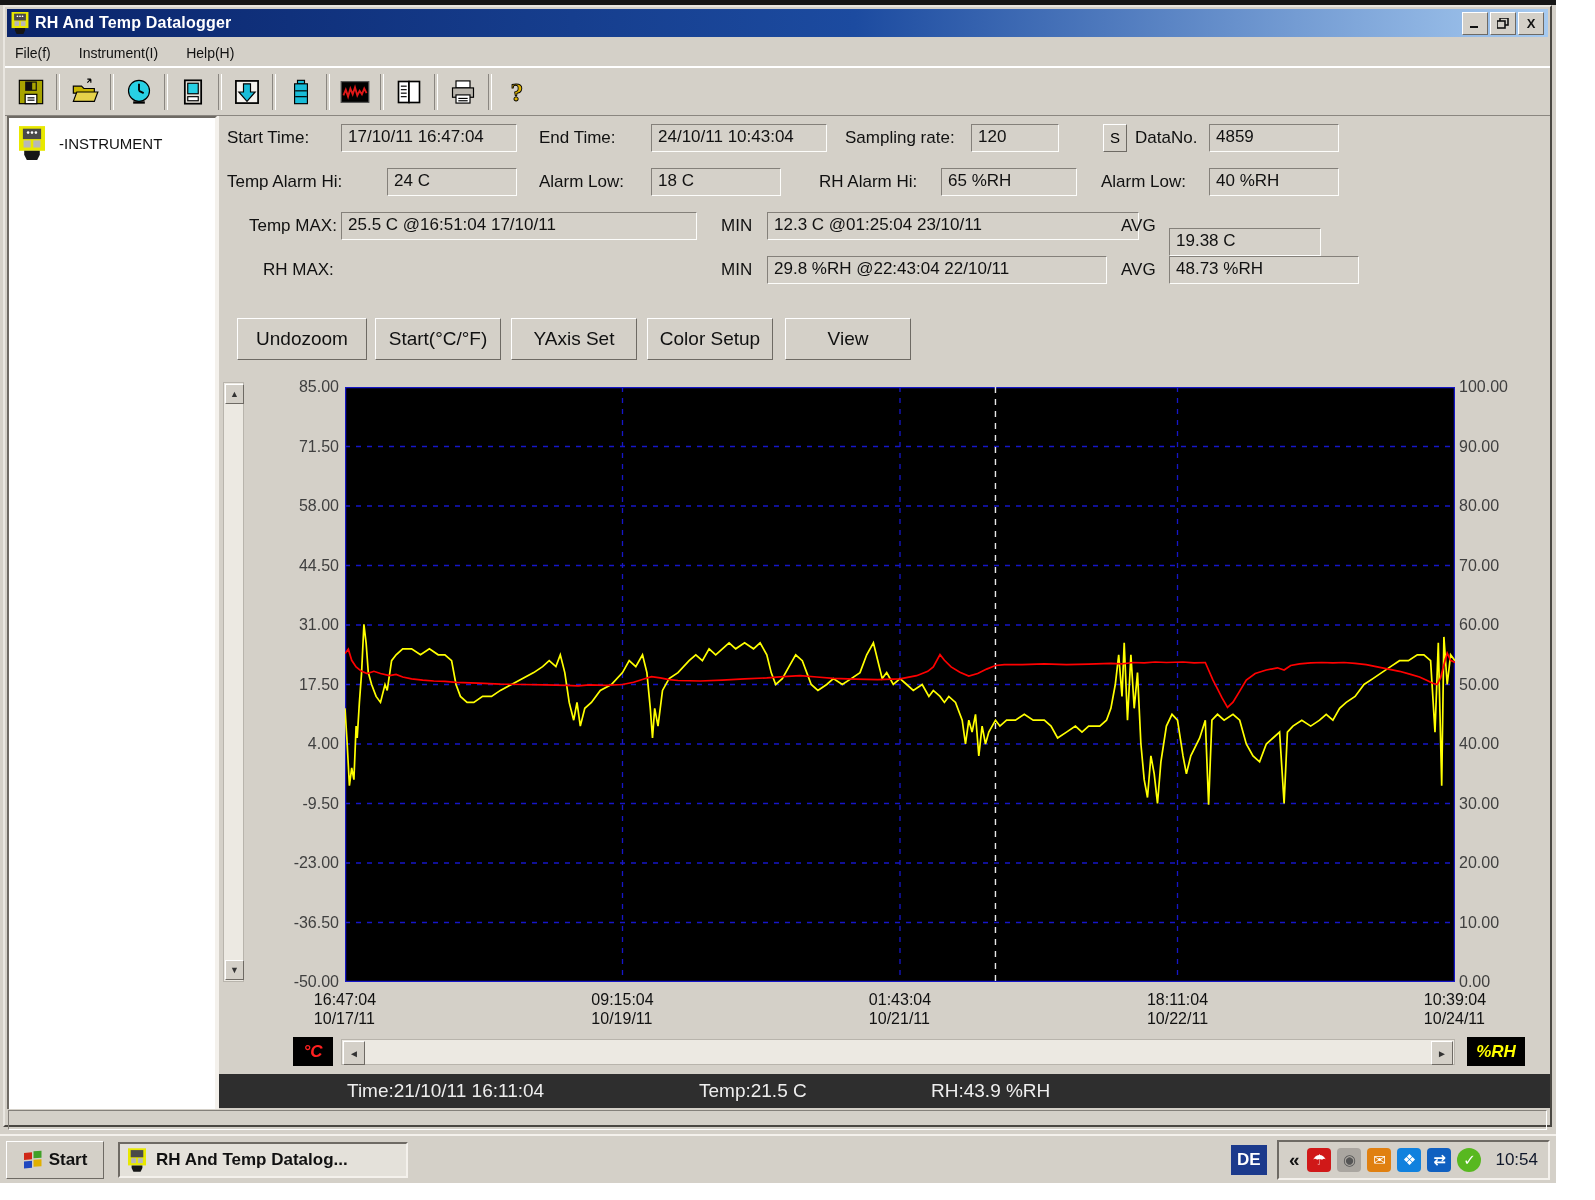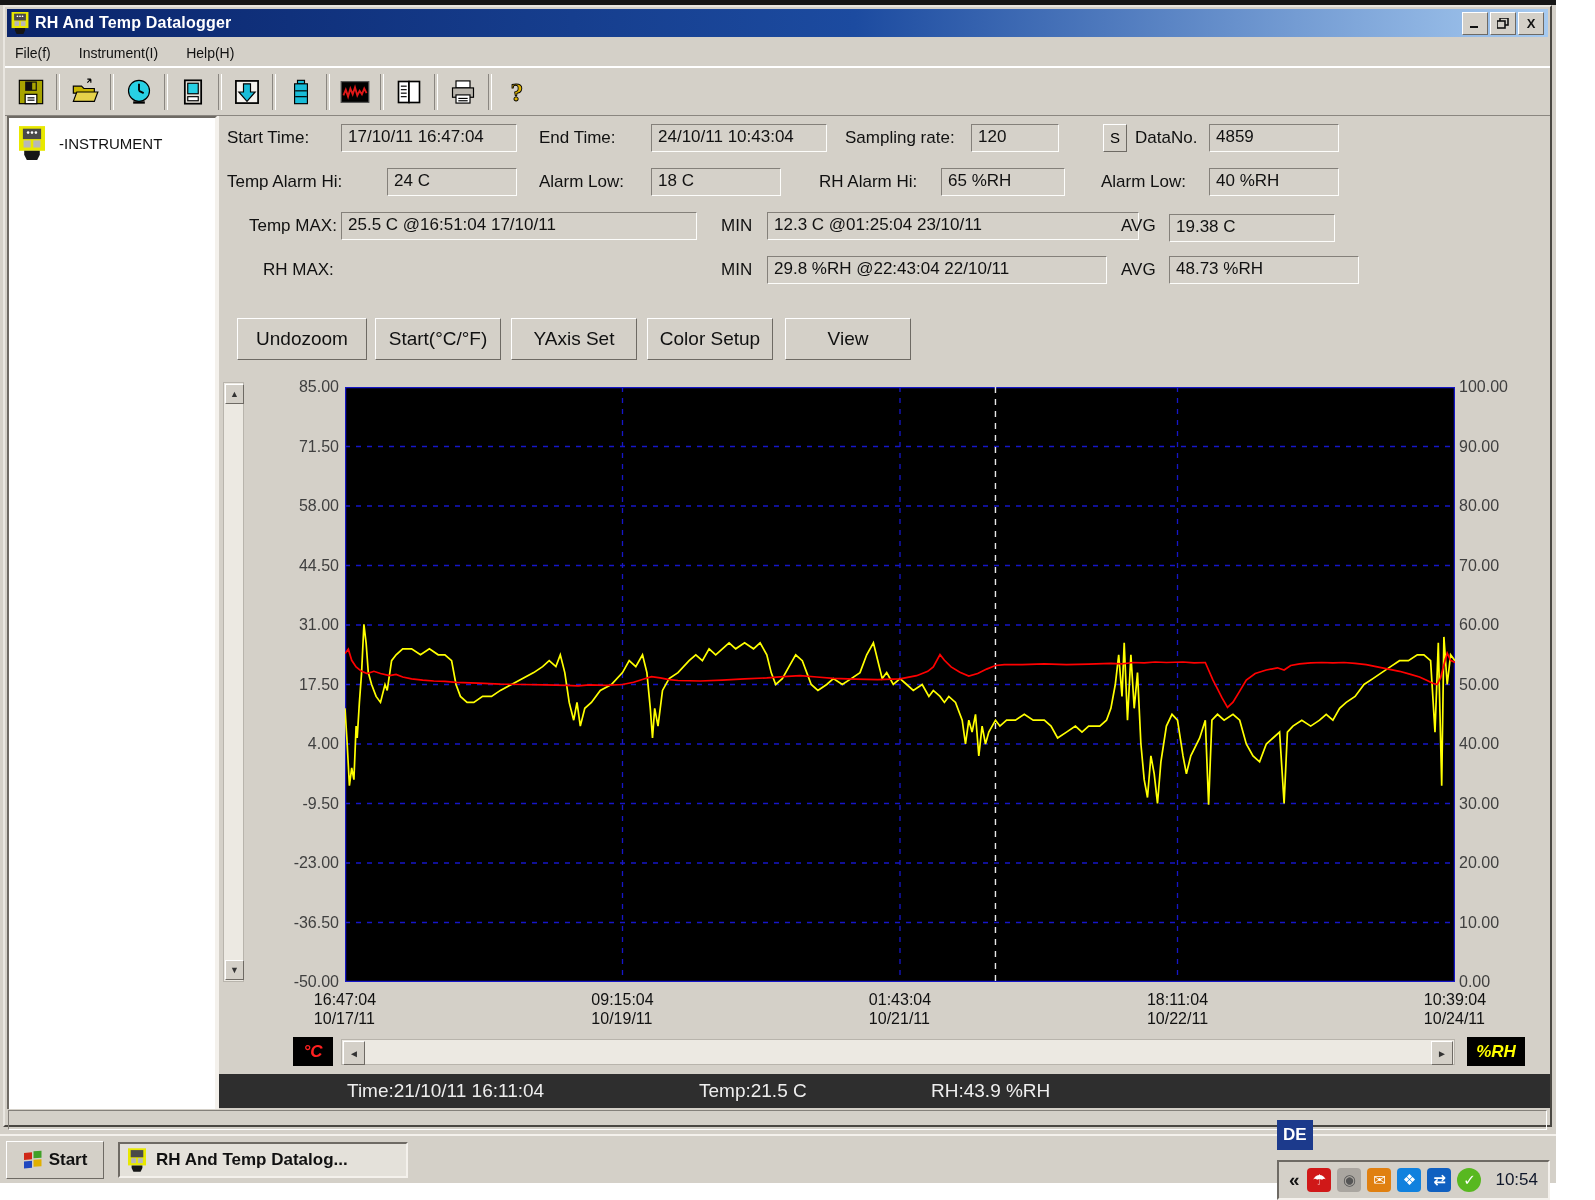--- a/index.html
+++ b/index.html
@@ -46,21 +46,21 @@
   .hsb .arr{position:absolute;top:1px;width:20px;height:22px;font-size:10px;color:#333;display:flex;align-items:center;justify-content:center;}
   .unit-box{position:absolute;top:921px;height:29px;background:#000;display:flex;align-items:center;justify-content:center;font-weight:bold;font-style:italic;font-size:17px;}
   .cursorbar{position:absolute;left:0;top:958px;width:100%;height:34px;background:#2e2e2e;color:#eee;font-size:19px;}
   .cursorbar span{position:absolute;top:6px;white-space:nowrap;}
 
   
   .win-status{height:18px;margin:1px 3px;border-top:1px solid #84807a;border-left:1px solid #84807a;border-bottom:1px solid #fff;border-right:1px solid #fff;}
   .taskbar{position:absolute;left:0;top:1134px;width:1556px;height:49px;background:#d4d0c8;border-top:2px solid #f4f1ec;display:flex;align-items:center;padding:0 6px;box-sizing:border-box;}
   .startbtn{width:96px;height:36px;display:flex;align-items:center;justify-content:center;gap:6px;font-weight:bold;font-size:17px;color:#111;}
   .taskitem{width:290px;height:36px;margin-left:14px;display:flex;align-items:center;gap:10px;padding:0 8px;background:#e4e1da;border-top:2px solid #6e6a64;border-left:2px solid #6e6a64;border-bottom:2px solid #f4f1ec;border-right:2px solid #f4f1ec;box-sizing:border-box;font-weight:bold;font-size:17px;color:#111;white-space:nowrap;overflow:hidden;}
-  .tb-right{margin-left:auto;display:flex;gap:10px;flex-direction:column;}
+  .tb-right{margin-left:auto;display:flex;align-items:center;gap:10px;}
   .lang{width:36px;height:30px;background:#1c3a8c;color:#fff;font-weight:bold;font-size:17px;display:flex;align-items:center;justify-content:center;}
   .tray{height:36px;display:flex;align-items:center;gap:6px;padding:0 10px;border-top:2px solid #6e6a64;border-left:2px solid #6e6a64;border-bottom:2px solid #f4f1ec;border-right:2px solid #f4f1ec;background:#d4d0c8;}
   .chev{font-size:19px;font-weight:bold;color:#111;margin-right:2px;}
   .tico{width:24px;height:24px;border-radius:4px;display:flex;align-items:center;justify-content:center;color:#fff;font-size:15px;font-weight:bold;}
   .clock{font-size:17px;color:#0f172a;margin-left:8px;}
 </style>
 </head>
 <body>
 
 <div class="desktop">
@@ -216,30 +216,30 @@
         <div class="fld" style="left:752px;top:8px;width:88px">120</div>
         <div class="sbtn raised-thin" style="left:884px;top:8px">S</div>
         <span class="lbl" style="left:916px;top:12px">DataNo.</span>
         <div class="fld" style="left:990px;top:8px;width:130px">4859</div>
 
         <span class="lbl" style="left:8px;top:56px">Temp Alarm Hi:</span>
         <div class="fld" style="left:168px;top:52px;width:130px">24 C</div>
         <span class="lbl" style="left:320px;top:56px">Alarm Low:</span>
         <div class="fld" style="left:432px;top:52px;width:130px">18 C</div>
         <span class="lbl" style="left:600px;top:56px">RH Alarm Hi:</span>
-        <div class="fld" style="left:722px;top:52px;width:124px">65 %RH</div>
+        <div class="fld" style="left:722px;top:52px;width:136px">65 %RH</div>
         <span class="lbl" style="left:882px;top:56px">Alarm Low:</span>
         <div class="fld" style="left:990px;top:52px;width:130px">40 %RH</div>
 
         <span class="lbl" style="left:30px;top:100px">Temp MAX:</span>
         <div class="fld" style="left:122px;top:96px;width:356px">25.5 C @16:51:04 17/10/11</div>
         <span class="lbl" style="left:502px;top:100px">MIN</span>
         <div class="fld" style="left:548px;top:96px;width:372px">12.3 C @01:25:04 23/10/11</div>
         <span class="lbl" style="left:902px;top:100px">AVG</span>
-        <div class="fld" style="left:950px;top:98px;width:166px">19.38 C</div>
+        <div class="fld" style="left:950px;top:112px;width:152px">19.38 C</div>
 
         <span class="lbl" style="left:44px;top:144px">RH MAX:</span>
         <span class="lbl" style="left:502px;top:144px">MIN</span>
         <div class="fld" style="left:548px;top:140px;width:340px">29.8 %RH @22:43:04 22/10/11</div>
         <span class="lbl" style="left:902px;top:144px">AVG</span>
         <div class="fld" style="left:950px;top:140px;width:190px">48.73 %RH</div>
 
         <div class="cbtn raised-thin" style="left:18px;top:202px;width:128px">Undozoom</div>
         <div class="cbtn raised-thin" style="left:156px;top:202px;width:124px">Start(°C/°F)</div>
         <div class="cbtn raised-thin" style="left:292px;top:202px;width:124px">YAxis Set</div>

